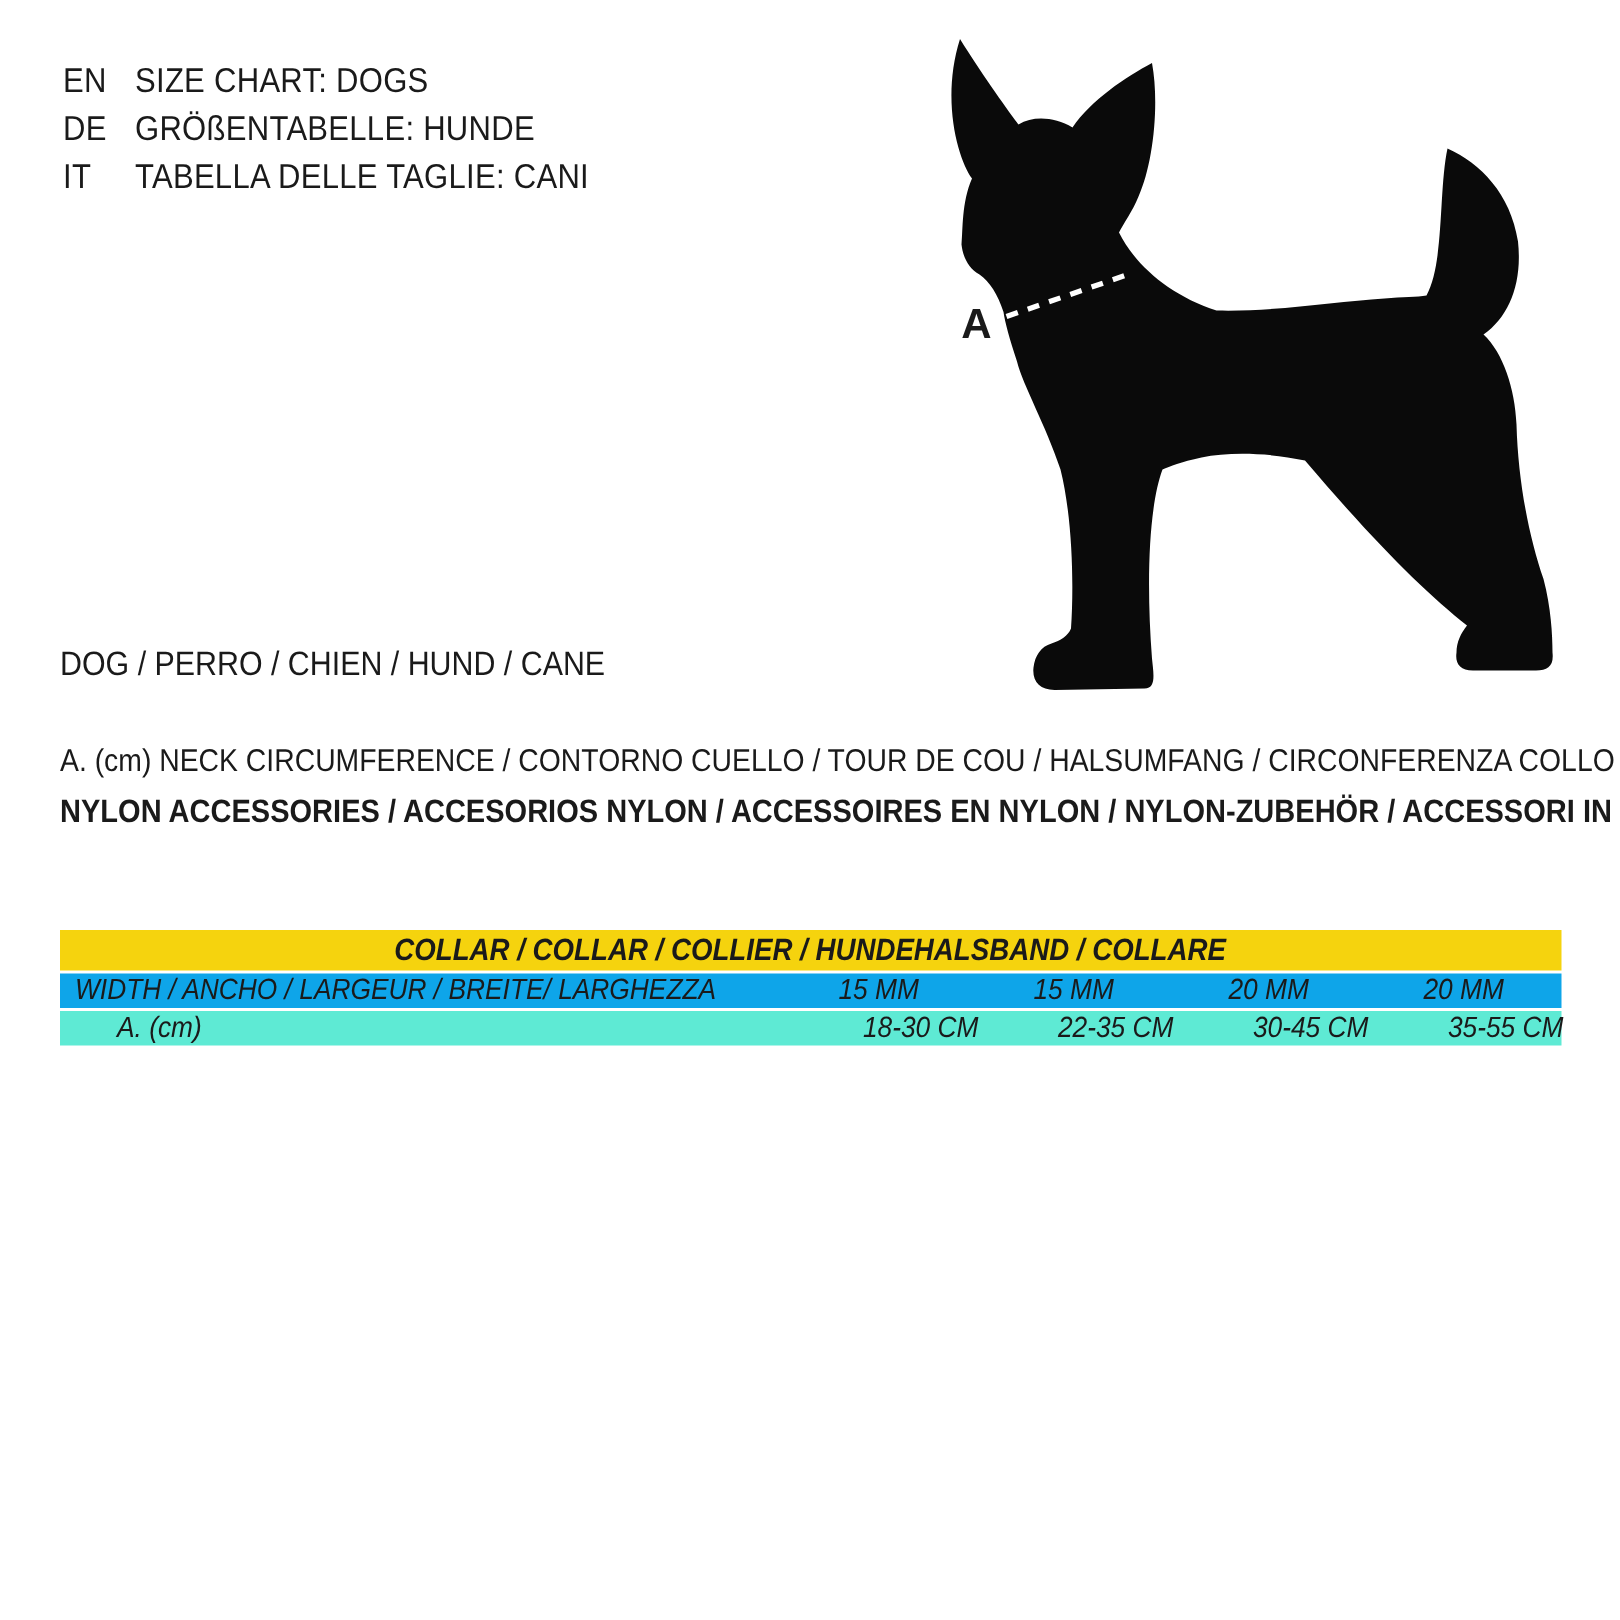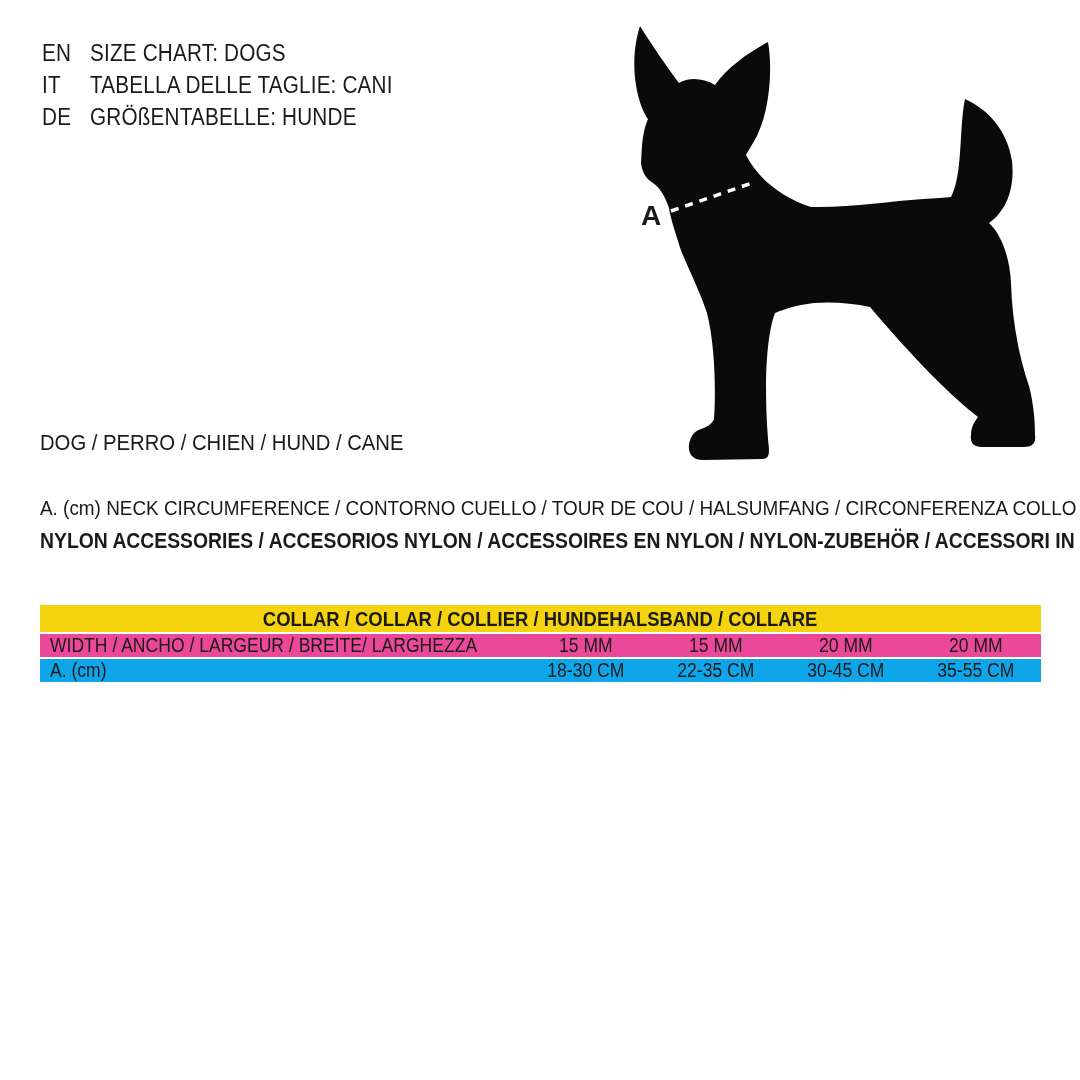--- a/index.html
+++ b/index.html
@@ -25,44 +25,44 @@
   
   .dog-figure { left: 615px; top: 15px; width: 440px; height: 450px; }
   .measure-label { left: 637px; top: 200px; width: 28px; text-align: center; font-size: 28px; font-weight: 700; }
 
   
   .dog-caption { left: 40px; top: 430px; font-size: 22.5px; font-weight: 400; text-align: center; }
   .note-measure { left: 40px; top: 496px; font-size: 21px; font-weight: 400; }
   .note-material { left: 40px; top: 529px; font-size: 21.5px; font-weight: 700; }
 
   
-  .size-table { left: 40px; top: 605px; width: 1001px; }
+  .size-table { left: 40px; top: 620px; width: 1001px; font-style: italic; }
   .t-header {
     height: 27px; line-height: 27px; margin-bottom: 2px;
     text-align: center; font-size: 20.5px; font-weight: 700;
   }
   .t-row { display: flex; height: 23px; line-height: 23px; margin-bottom: 2px; font-size: 19.5px; }
   .t-label { width: 481px; flex: 0 0 481px; padding-left: 10px; box-sizing: border-box; overflow: visible; }
   .t-val { width: 130px; flex: 0 0 130px; text-align: center; }
 </style>
 </head>
 <body>
 
 <div class="abs lang-block">
   <div class="lang-row">
     <span class="lang-code cx-l">EN</span>
     <span class="cx-l">SIZE CHART: DOGS</span>
   </div>
   <div class="lang-row">
+    <span class="lang-code cx-l">DE</span>
+    <span class="cx-l">GRÖßENTABELLE: HUNDE</span>
+  </div>
+  <div class="lang-row">
     <span class="lang-code cx-l">IT</span>
     <span class="cx-l">TABELLA DELLE TAGLIE: CANI</span>
-  </div>
-  <div class="lang-row">
-    <span class="lang-code cx-l">DE</span>
-    <span class="cx-l">GRÖßENTABELLE: HUNDE</span>
   </div>
 </div>
 
 <svg class="abs dog-figure" viewBox="0 0 440 450" xmlns="http://www.w3.org/2000/svg" aria-hidden="true">
   <path d="M 26 148
            C 27 138 26 120 33 104
            C 24 92 12 52 25 11
            C 38 32 55 56 64 68
            C 74 62 88 63 100 70
            C 112 52 136 36 153 27
@@ -110,28 +110,28 @@
 <div class="abs note-material">
   <span class="cx-l">NYLON ACCESSORIES / ACCESORIOS NYLON / ACCESSOIRES EN NYLON / NYLON-ZUBEHÖR / ACCESSORI IN NYLON</span>
 </div>
 
 <div class="abs size-table">
   <div class="t-header" style="background-color: rgb(245, 211, 14);">
     <span class="cx-c">COLLAR / COLLAR / COLLIER / HUNDEHALSBAND / COLLARE</span>
   </div>
 
 
-  <div class="t-row" style="background-color: #ec4899;">
+  <div class="t-row" style="background-color: #0ea5e9;">
     <div class="t-label"><span class="cx-l">WIDTH / ANCHO / LARGEUR / BREITE/ LARGHEZZA</span></div>
     <div class="t-val"><span class="cx-c">15 MM</span></div>
     <div class="t-val"><span class="cx-c">15 MM</span></div>
     <div class="t-val"><span class="cx-c">20 MM</span></div>
     <div class="t-val"><span class="cx-c">20 MM</span></div>
   </div>
 
-  <div class="t-row" style="background-color: #0ea5e9;">
+  <div class="t-row" style="background-color: #5eead4; padding-left: 28px;">
     <div class="t-label"><span class="cx-l">A. (cm)</span></div>
     <div class="t-val"><span class="cx-c">18-30 CM</span></div>
     <div class="t-val"><span class="cx-c">22-35 CM</span></div>
     <div class="t-val"><span class="cx-c">30-45 CM</span></div>
     <div class="t-val"><span class="cx-c">35-55 CM</span></div>
   </div>
 </div>
 
 </body></html>

